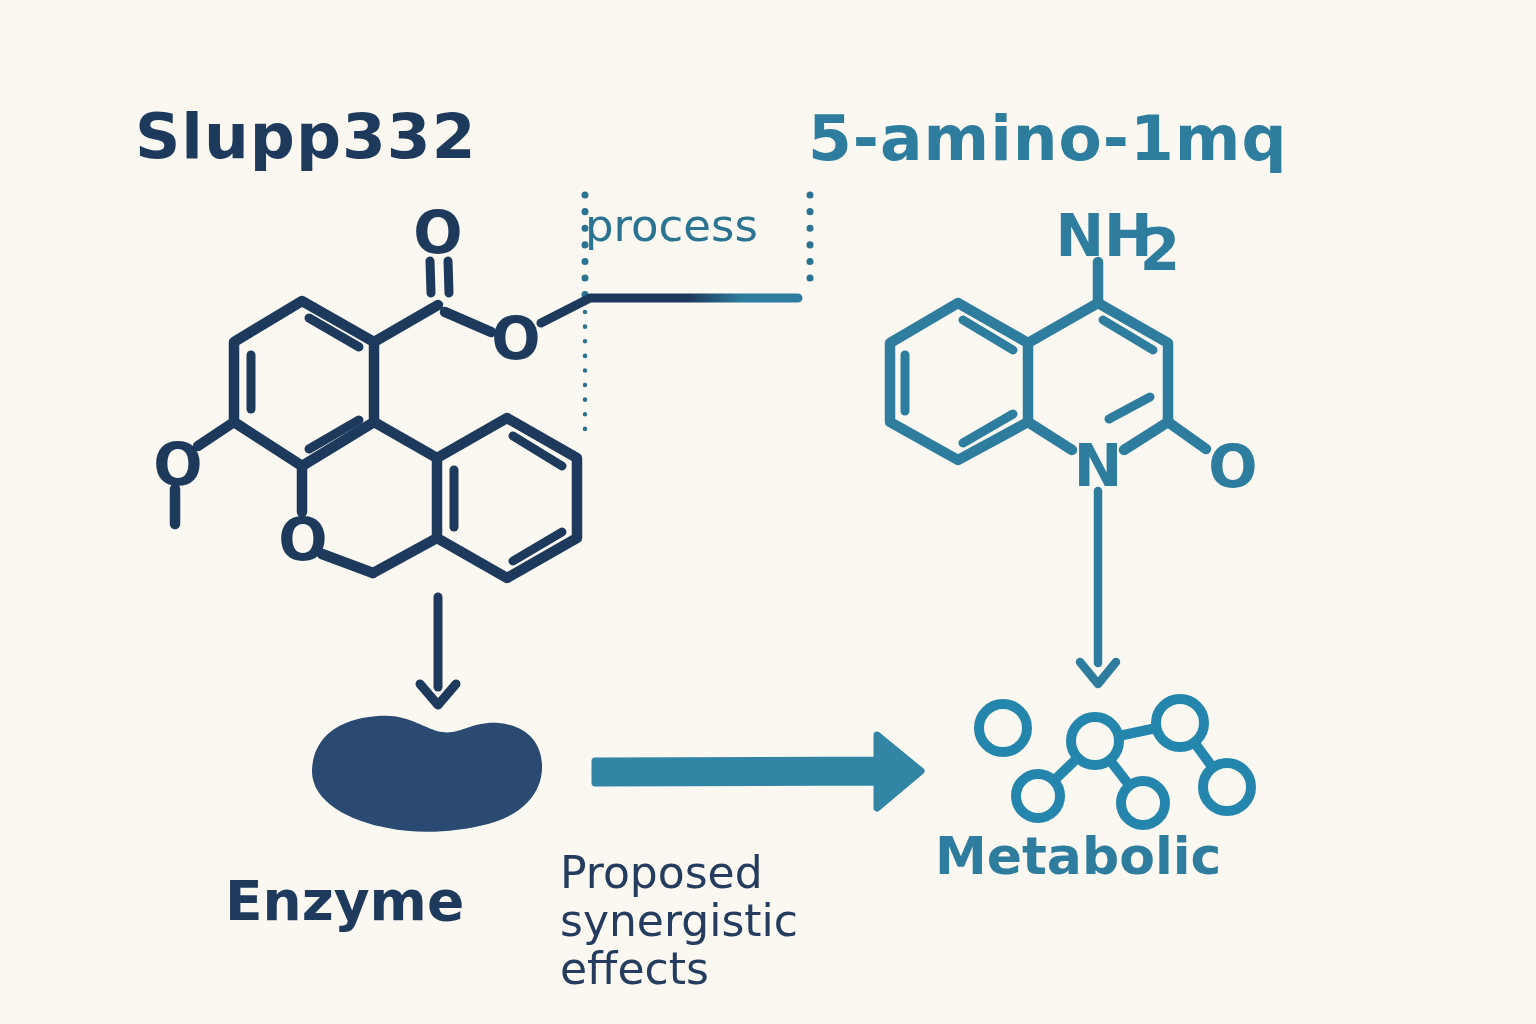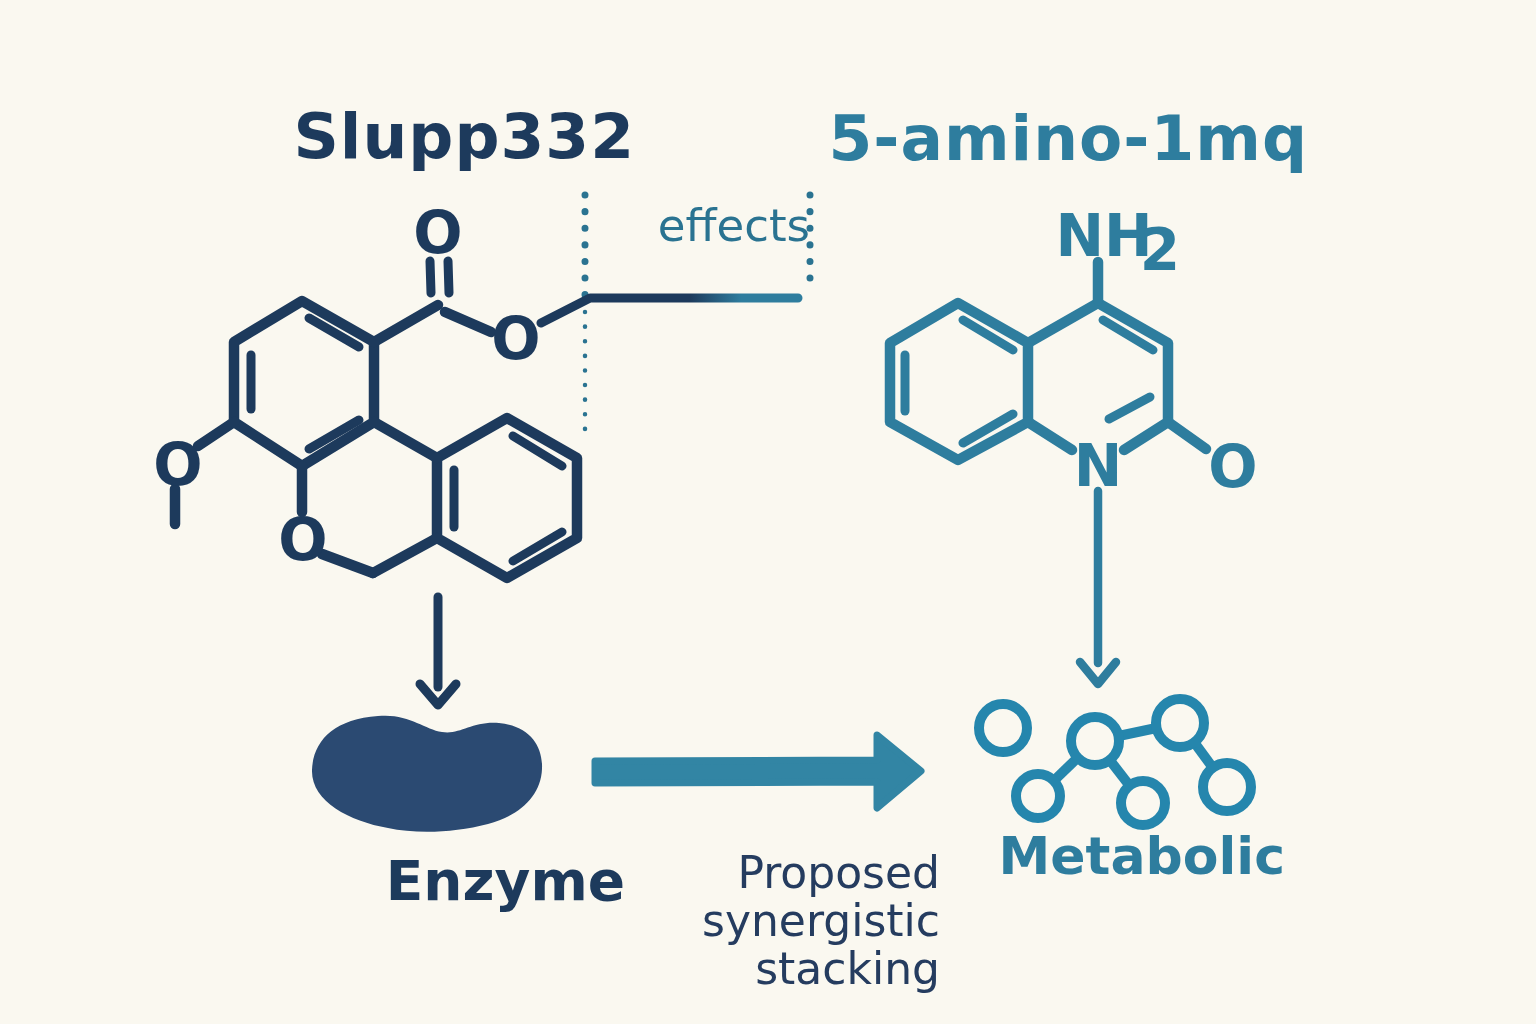--- a/index.html
+++ b/index.html
@@ -4,26 +4,26 @@
 <style>
   :root{
     --background:#faf8f0; --navy:#1d3a5c; --blob-navy:#2b4a72; --teal:#2e7d9e;
     --bright-teal:#2586ad; --arrow-teal:#3285a4; --stacking-teal:#2a7391; --caption-navy:#253c5f;
   }
   *{margin:0;padding:0;box-sizing:border-box}
   html,body{width:1536px;height:1024px;overflow:hidden}
   body{background:var(--background);font-family:"DejaVu Sans","Liberation Sans",sans-serif}
   .canvas{position:absolute;left:0;top:0;width:1536px;height:1024px;background:var(--background)}
   .gfx{position:absolute;left:0;top:0;width:1536px;height:1024px}
-  .label{position:absolute;text-align:right;white-space:nowrap}
+  .label{position:absolute;text-align:left;white-space:nowrap}
   .mol-title{font-size:63px;font-weight:700;letter-spacing:1px}
   .title-left{left:135px;top:100px;width:500px;color:var(--navy)}
   .title-right{left:808px;top:102px;width:500px;color:var(--teal)}
   .stacking{left:585px;top:199px;width:225px;font-size:45px;font-weight:400;color:var(--stacking-teal)}
-  .enzyme{left:225px;top:849px;width:400px;font-size:55px;font-weight:700;color:var(--navy)}
+  .enzyme{left:225px;top:869px;width:400px;font-size:55px;font-weight:700;color:var(--navy)}
   .caption{left:560px;top:849px;width:380px;font-size:44px;font-weight:500;line-height:48px;color:var(--caption-navy)}
   .metabolic{left:935px;top:826px;width:350px;font-size:52px;font-weight:700;line-height:61px;color:var(--teal)}
   
   .bond-navy{stroke:var(--navy);stroke-width:10.5;fill:none;stroke-linecap:round;stroke-linejoin:round}
   .inner-navy{stroke:var(--navy);stroke-width:9;fill:none;stroke-linecap:round}
   .bond-teal{stroke:var(--teal);stroke-width:10.5;fill:none;stroke-linecap:round;stroke-linejoin:round}
   .inner-teal{stroke:var(--teal);stroke-width:9;fill:none;stroke-linecap:round}
   .atom-navy{fill:var(--navy);font-size:58px;font-weight:700;text-anchor:middle}
   .atom-teal{fill:var(--teal);font-size:58px;font-weight:700;text-anchor:middle}
   .dots{stroke:var(--stacking-teal);fill:none;stroke-linecap:round}
@@ -134,23 +134,23 @@
       <circle class="net-circle" cx="1095" cy="741" r="24"></circle>
       <circle class="net-circle" cx="1180" cy="723" r="24"></circle>
       <circle class="net-circle" cx="1038" cy="796" r="22"></circle>
       <circle class="net-circle" cx="1143" cy="803" r="22"></circle>
       <circle class="net-circle" cx="1227" cy="787" r="24"></circle>
     </g>
   </svg>
 
   <div class="label mol-title title-left">Slupp332</div>
   <div class="label mol-title title-right">5-amino-1mq</div>
-  <div class="label stacking">effects</div>
+  <div class="label stacking">process</div>
   <div class="label enzyme">Enzyme</div>
   <div class="label caption">
     <div>Proposed</div>
     <div>synergistic</div>
-    <div>stacking</div>
+    <div>effects</div>
   </div>
   <div class="label metabolic">
     <div>Metabolic</div>
   </div>
 </div>
 
 </body></html>

